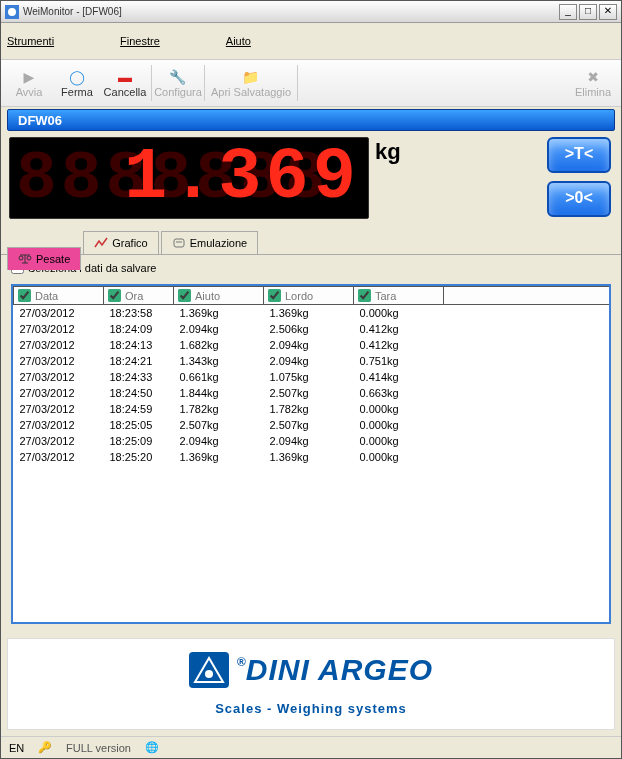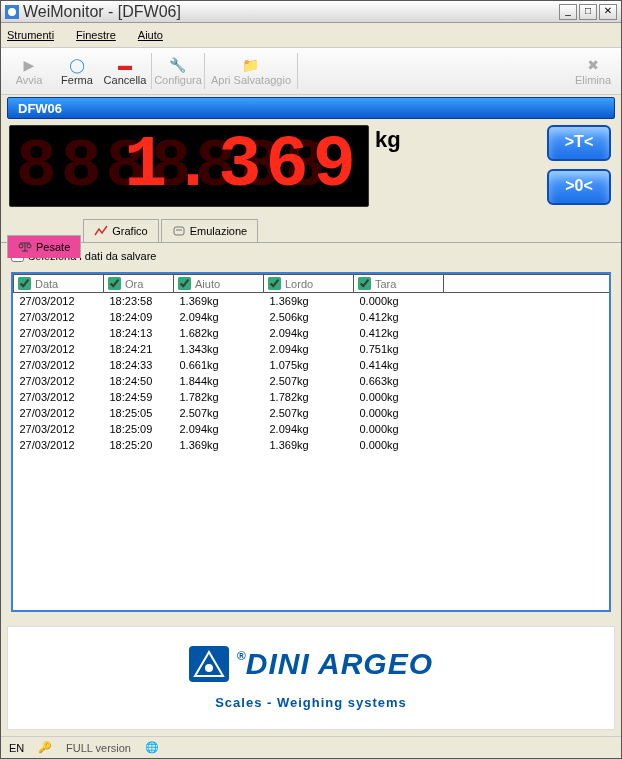--- a/index.html
+++ b/index.html
@@ -1,23 +1,23 @@
 <!DOCTYPE html>
 <html><head>
 <meta charset="utf-8">
 <style>
   * { box-sizing: border-box; margin: 0; padding: 0; font-family: Tahoma, Arial, sans-serif; font-size: 11px; }
   body { background: #ece9d8; width: 622px; height: 759px; overflow: hidden; }
   .window { width: 622px; height: 759px; border: 1px solid #555; background: #ece9d8; display: flex; flex-direction: column; }
   .titlebar { height: 22px; background: linear-gradient(to bottom, #fefefe, #d8d8d8); border-bottom: 1px solid #999; display: flex; align-items: center; padding: 0 4px; }
   .titlebar-icon { width: 14px; height: 14px; margin-right: 4px; }
-  .titlebar-text { flex: 1; font-size: 16px; color: #333; }
+  .titlebar-text { flex: 1; font-size: 10px; color: #333; }
   .win-buttons { display: flex; gap: 2px; }
   .win-btn { width: 18px; height: 16px; border: 1px solid #888; background: linear-gradient(#fff,#ddd); font-size: 10px; line-height: 12px; text-align: center; cursor: pointer; }
-  .menubar { height: 24px; display: flex; align-items: center; padding: 0 6px; }
+  .menubar { height: 36px; display: flex; align-items: center; padding: 0 6px; gap: 44px; }
   .menubar span { margin-right: 22px; text-decoration: underline; cursor: pointer; color: #000; }
   .toolbar { height: 48px; border-top: 1px solid #ccc; border-bottom: 1px solid #ccc; display: flex; align-items: center; background: linear-gradient(#fdfdfd,#ebebeb); padding: 0 4px; }
   .tool-btn { display: flex; flex-direction: column; align-items: center; justify-content: center; width: 48px; height: 44px; color: #333; cursor: pointer; }
   .tool-btn.disabled { color: #aaa; }
   .tool-btn .icon { width: 18px; height: 18px; display:flex; align-items:center; justify-content:center; font-size: 14px; }
   .tool-sep { width: 1px; height: 36px; background: #ccc; margin: 0 2px; }
   .elimina { margin-left: auto; }
   .header-bar { height: 22px; background: linear-gradient(to bottom,#3ba0ff,#0a5ad0); color: #fff; font-weight: bold; padding: 3px 10px; font-size: 13px; border: 1px solid #0a3a90; margin: 2px 6px 0 6px; border-radius: 2px; }
   .display-area { padding: 6px 8px; display: flex; align-items: flex-start; }
   .lcd-container { display: flex; align-items: flex-start; }

